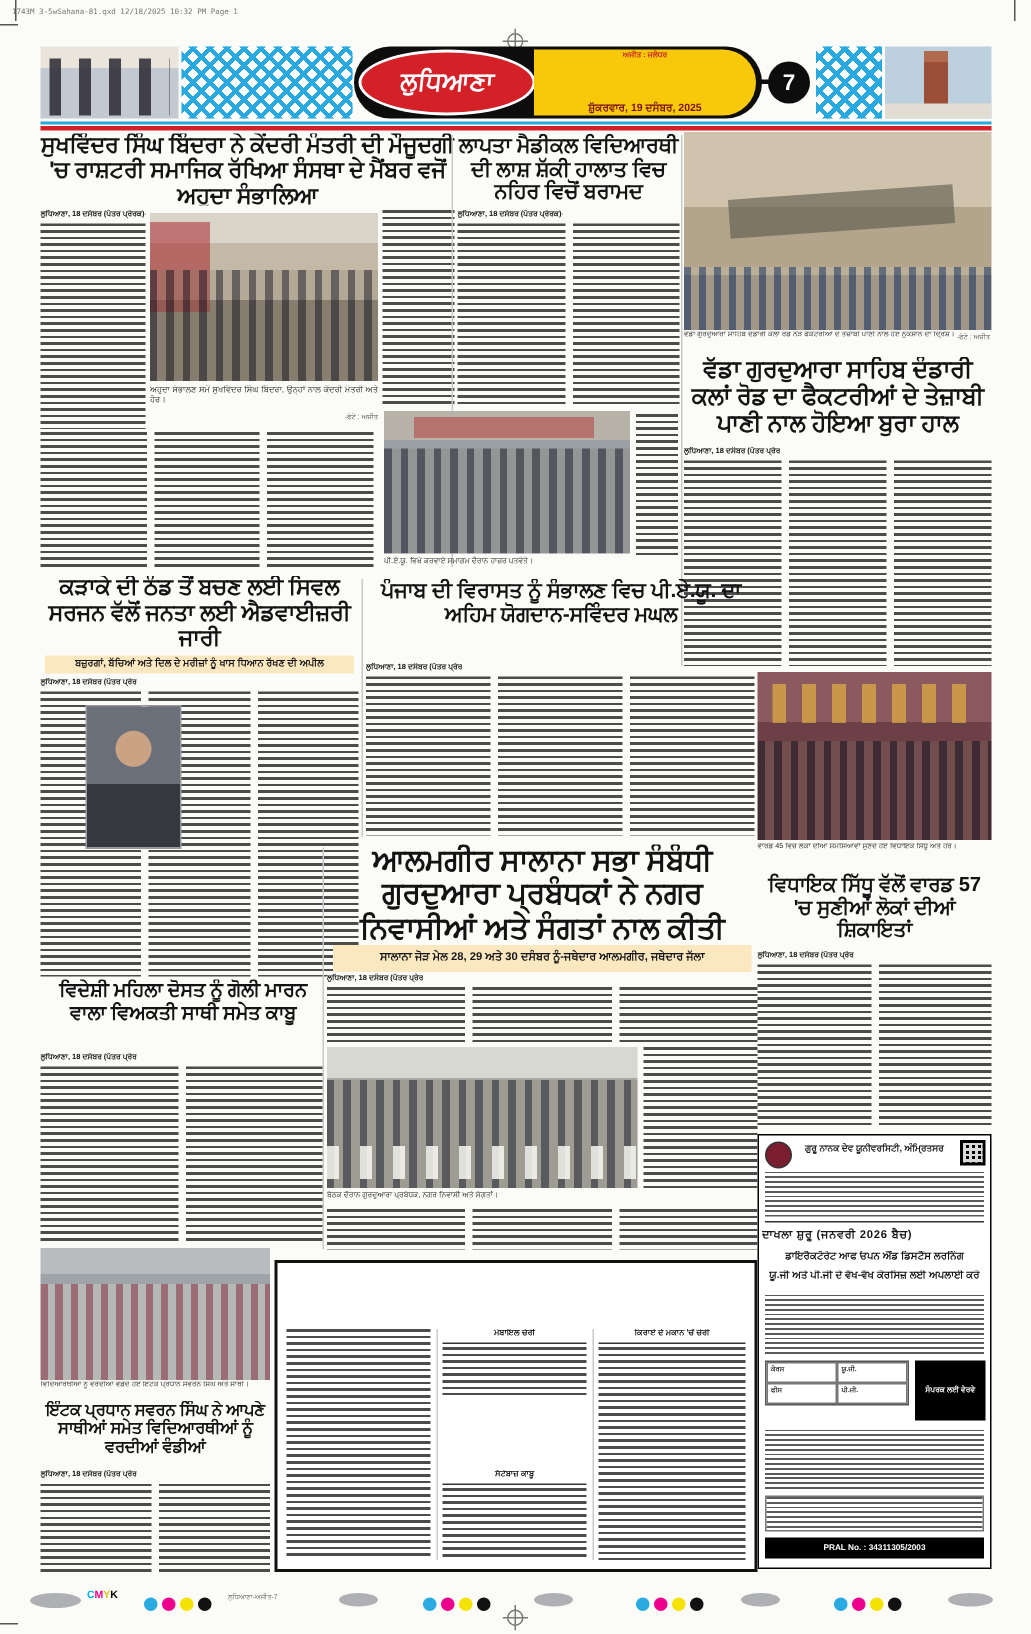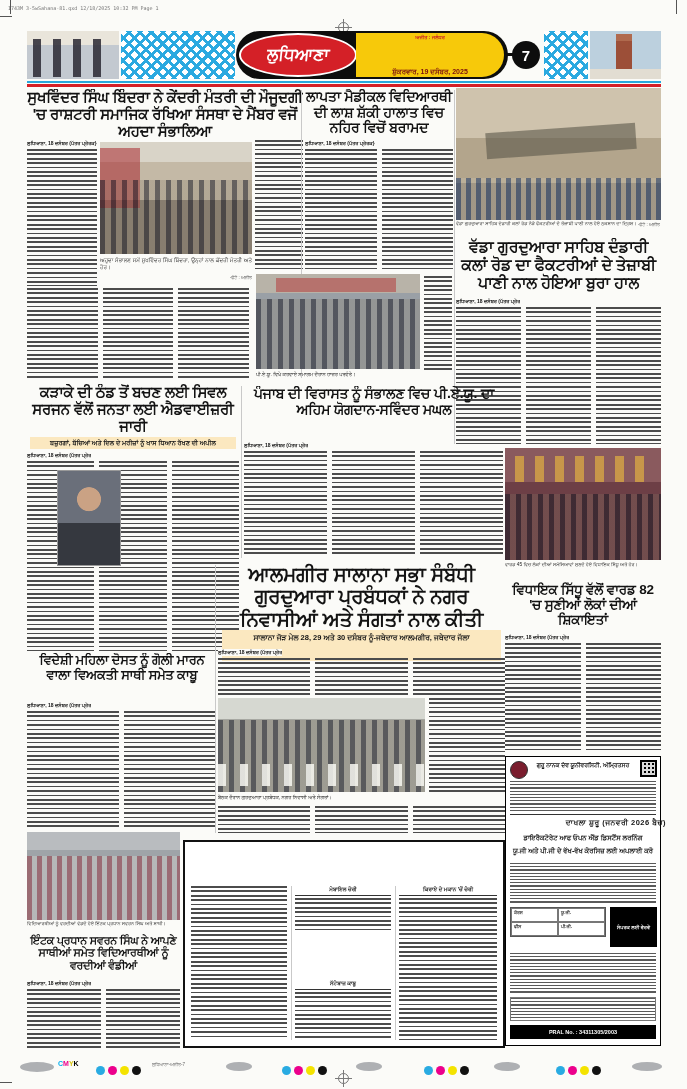--- a/index.html
+++ b/index.html
@@ -135,21 +135,21 @@
 <div class="abs hl" style="left:248px;top:386px;width:252px;height:52px;font-size:14px">ਪੰਜਾਬ ਦੀ ਵਿਰਾਸਤ ਨੂੰ ਸੰਭਾਲਣ ਵਿਚ ਪੀ.ਏ.ਯੂ. ਦਾ ਅਹਿਮ ਯੋਗਦਾਨ-ਸਵਿੰਦਰ ਮਘਲ</div>
 <div class="abs dl" style="left:244px;top:442px;width:64px;height:7px">ਲੁਧਿਆਣਾ, 18 ਦਸੰਬਰ (ਪੱਤਰ ਪ੍ਰੇਰਕ)-</div>
 <div class="abs cols" style="left:244px;top:451px;width:259px;height:106px">
   <div class="ft"></div>
   <div class="ft"></div>
   <div class="ft"></div>
 </div>
 
 <div class="abs vsep" style="left:215px;top:565px;height:268px"></div>
 <div class="abs hl" style="left:218px;top:563px;width:287px;height:64px;font-size:20px">ਆਲਮਗੀਰ ਸਾਲਾਨਾ ਸਭਾ ਸੰਬੰਧੀ ਗੁਰਦੁਆਰਾ ਪ੍ਰਬੰਧਕਾਂ ਨੇ ਨਗਰ ਨਿਵਾਸੀਆਂ ਅਤੇ ਸੰਗਤਾਂ ਨਾਲ ਕੀਤੀ ਅਹਿਮ ਬੈਠਕ</div>
-<div class="abs subh" style="left:222px;top:630px;width:279px;height:31px;font-size:7.5px;line-height:15px">ਸਾਲਾਨਾ ਜੋੜ ਮੇਲ 28, 29 ਅਤੇ 30 ਦਸੰਬਰ ਨੂੰ-ਜਥੇਦਾਰ ਆਲਮਗੀਰ, ਜਥੇਦਾਰ ਜੱਲਾ</div>
+<div class="abs subh" style="left:222px;top:630px;width:279px;height:18px;font-size:7.5px;line-height:15px">ਸਾਲਾਨਾ ਜੋੜ ਮੇਲ 28, 29 ਅਤੇ 30 ਦਸੰਬਰ ਨੂੰ-ਜਥੇਦਾਰ ਆਲਮਗੀਰ, ਜਥੇਦਾਰ ਜੱਲਾ</div>
 <div class="abs dl" style="left:218px;top:649px;width:64px;height:7px">ਲੁਧਿਆਣਾ, 18 ਦਸੰਬਰ (ਪੱਤਰ ਪ੍ਰੇਰਕ)-</div>
 <div class="abs cols" style="left:218px;top:658px;width:287px;height:38px">
   <div class="ft"></div>
   <div class="ft"></div>
   <div class="ft"></div>
 </div>
 <div class="abs photo" style="left:218px;top:698px;width:207px;height:94px;background:linear-gradient(180deg,#d6d8d1 0 22%,#a7a8a2 22% 100%)">
   <div class="abs crowd" style="left:0;top:22px;width:207px;height:72px"></div>
   <div class="abs" style="left:0;bottom:6px;width:207px;height:22px;background:repeating-linear-gradient(90deg,rgba(248,248,242,.85) 0 8px,transparent 8px 22px)"></div>
 </div>
@@ -159,34 +159,34 @@
   <div class="ft"></div>
   <div class="ft"></div>
   <div class="ft"></div>
 </div>
 
 <div class="abs photo" style="left:505px;top:448px;width:156px;height:112px;background:linear-gradient(180deg,#8a5a5e 0 30%,#6d3f46 30% 100%)">
   <div class="abs" style="left:10px;top:8px;width:136px;height:26px;background:repeating-linear-gradient(90deg,rgba(240,190,60,.6) 0 9px,transparent 9px 20px)"></div>
   <div class="abs crowd" style="left:0;bottom:0;width:156px;height:66px"></div>
 </div>
 <div class="abs cap" style="left:505px;top:562px;width:156px;height:18px;font-size:4.8px">ਵਾਰਡ 45 ਵਿਚ ਲੋਕਾਂ ਦੀਆਂ ਸਮੱਸਿਆਵਾਂ ਸੁਣਦੇ ਹੋਏ ਵਿਧਾਇਕ ਸਿੱਧੂ ਅਤੇ ਹੋਰ।</div>
-<div class="abs hl" style="left:505px;top:582px;width:156px;height:48px;font-size:13.5px">ਵਿਧਾਇਕ ਸਿੱਧੂ ਵੱਲੋਂ ਵਾਰਡ 82 'ਚ ਸੁਣੀਆਂ ਲੋਕਾਂ ਦੀਆਂ ਸ਼ਿਕਾਇਤਾਂ</div>
+<div class="abs hl" style="left:505px;top:582px;width:156px;height:48px;font-size:13.5px">ਵਿਧਾਇਕ ਸਿੱਧੂ ਵੱਲੋਂ ਵਾਰਡ 57 'ਚ ਸੁਣੀਆਂ ਲੋਕਾਂ ਦੀਆਂ ਸ਼ਿਕਾਇਤਾਂ</div>
 <div class="abs dl" style="left:505px;top:634px;width:64px;height:7px">ਲੁਧਿਆਣਾ, 18 ਦਸੰਬਰ (ਪੱਤਰ ਪ੍ਰੇਰਕ)-</div>
 <div class="abs cols" style="left:505px;top:643px;width:156px;height:109px">
   <div class="ft"></div>
   <div class="ft"></div>
 </div>
 
 <div class="abs" style="left:505px;top:756px;width:156px;height:290px;border:1px solid #000;background:#fff;box-sizing:border-box">
   <div class="abs" style="left:4px;top:4px;width:16px;height:16px;border-radius:50%;background:#7a1d2e;border:1px solid #333"></div>
   <div class="abs" style="left:24px;top:5px;width:106px;height:16px;font-size:6px;font-weight:700;text-align:center;overflow:hidden">ਗੁਰੂ ਨਾਨਕ ਦੇਵ ਯੂਨੀਵਰਸਿਟੀ, ਅੰਮ੍ਰਿਤਸਰ</div>
   <div class="abs qr" style="left:134px;top:3px;width:17px;height:17px"></div>
   <div class="abs ftf" style="left:4px;top:24px;width:146px;height:30px"></div>
   <div class="abs adrule" style="left:4px;top:57px;width:146px;height:1px"></div>
-  <div class="abs" style="left:18px;top:61px;width:142px;height:12px;font-size:7.5px;font-weight:800;text-align:right;letter-spacing:.5px;overflow:hidden">ਦਾਖਲਾ ਸ਼ੁਰੂ (ਜਨਵਰੀ 2026 ਬੈਚ)</div>
+  <div class="abs" style="left:2px;top:61px;width:142px;height:12px;font-size:7.5px;font-weight:800;text-align:left;letter-spacing:.5px;overflow:hidden">ਦਾਖਲਾ ਸ਼ੁਰੂ (ਜਨਵਰੀ 2026 ਬੈਚ)</div>
   <div class="abs" style="left:4px;top:77px;width:146px;height:11px;font-size:6.8px;font-weight:800;text-align:center;overflow:hidden">ਡਾਇਰੈਕਟੋਰੇਟ ਆਫ ਓਪਨ ਐਂਡ ਡਿਸਟੈਂਸ ਲਰਨਿੰਗ</div>
   <div class="abs" style="left:4px;top:90px;width:146px;height:11px;font-size:6.8px;font-weight:800;text-align:center;overflow:hidden">ਯੂ.ਜੀ ਅਤੇ ਪੀ.ਜੀ ਦੇ ਵੱਖ-ਵੱਖ ਕੋਰਸਿਜ਼ ਲਈ ਅਪਲਾਈ ਕਰੋ</div>
   <div class="abs ftf" style="left:4px;top:106px;width:146px;height:40px"></div>
   <div class="abs tbl" style="left:4px;top:150px;width:94px">
     <div>ਕੋਰਸ</div>
     <div>ਯੂ.ਜੀ.</div>
     <div>ਫੀਸ</div>
     <div>ਪੀ.ਜੀ.</div>
   </div>
   <div class="abs" style="left:104px;top:150px;width:47px;height:40px;background:#000;color:#fff;font-size:5px;font-weight:700;text-align:center;display:flex;align-items:center;justify-content:center;overflow:hidden">

